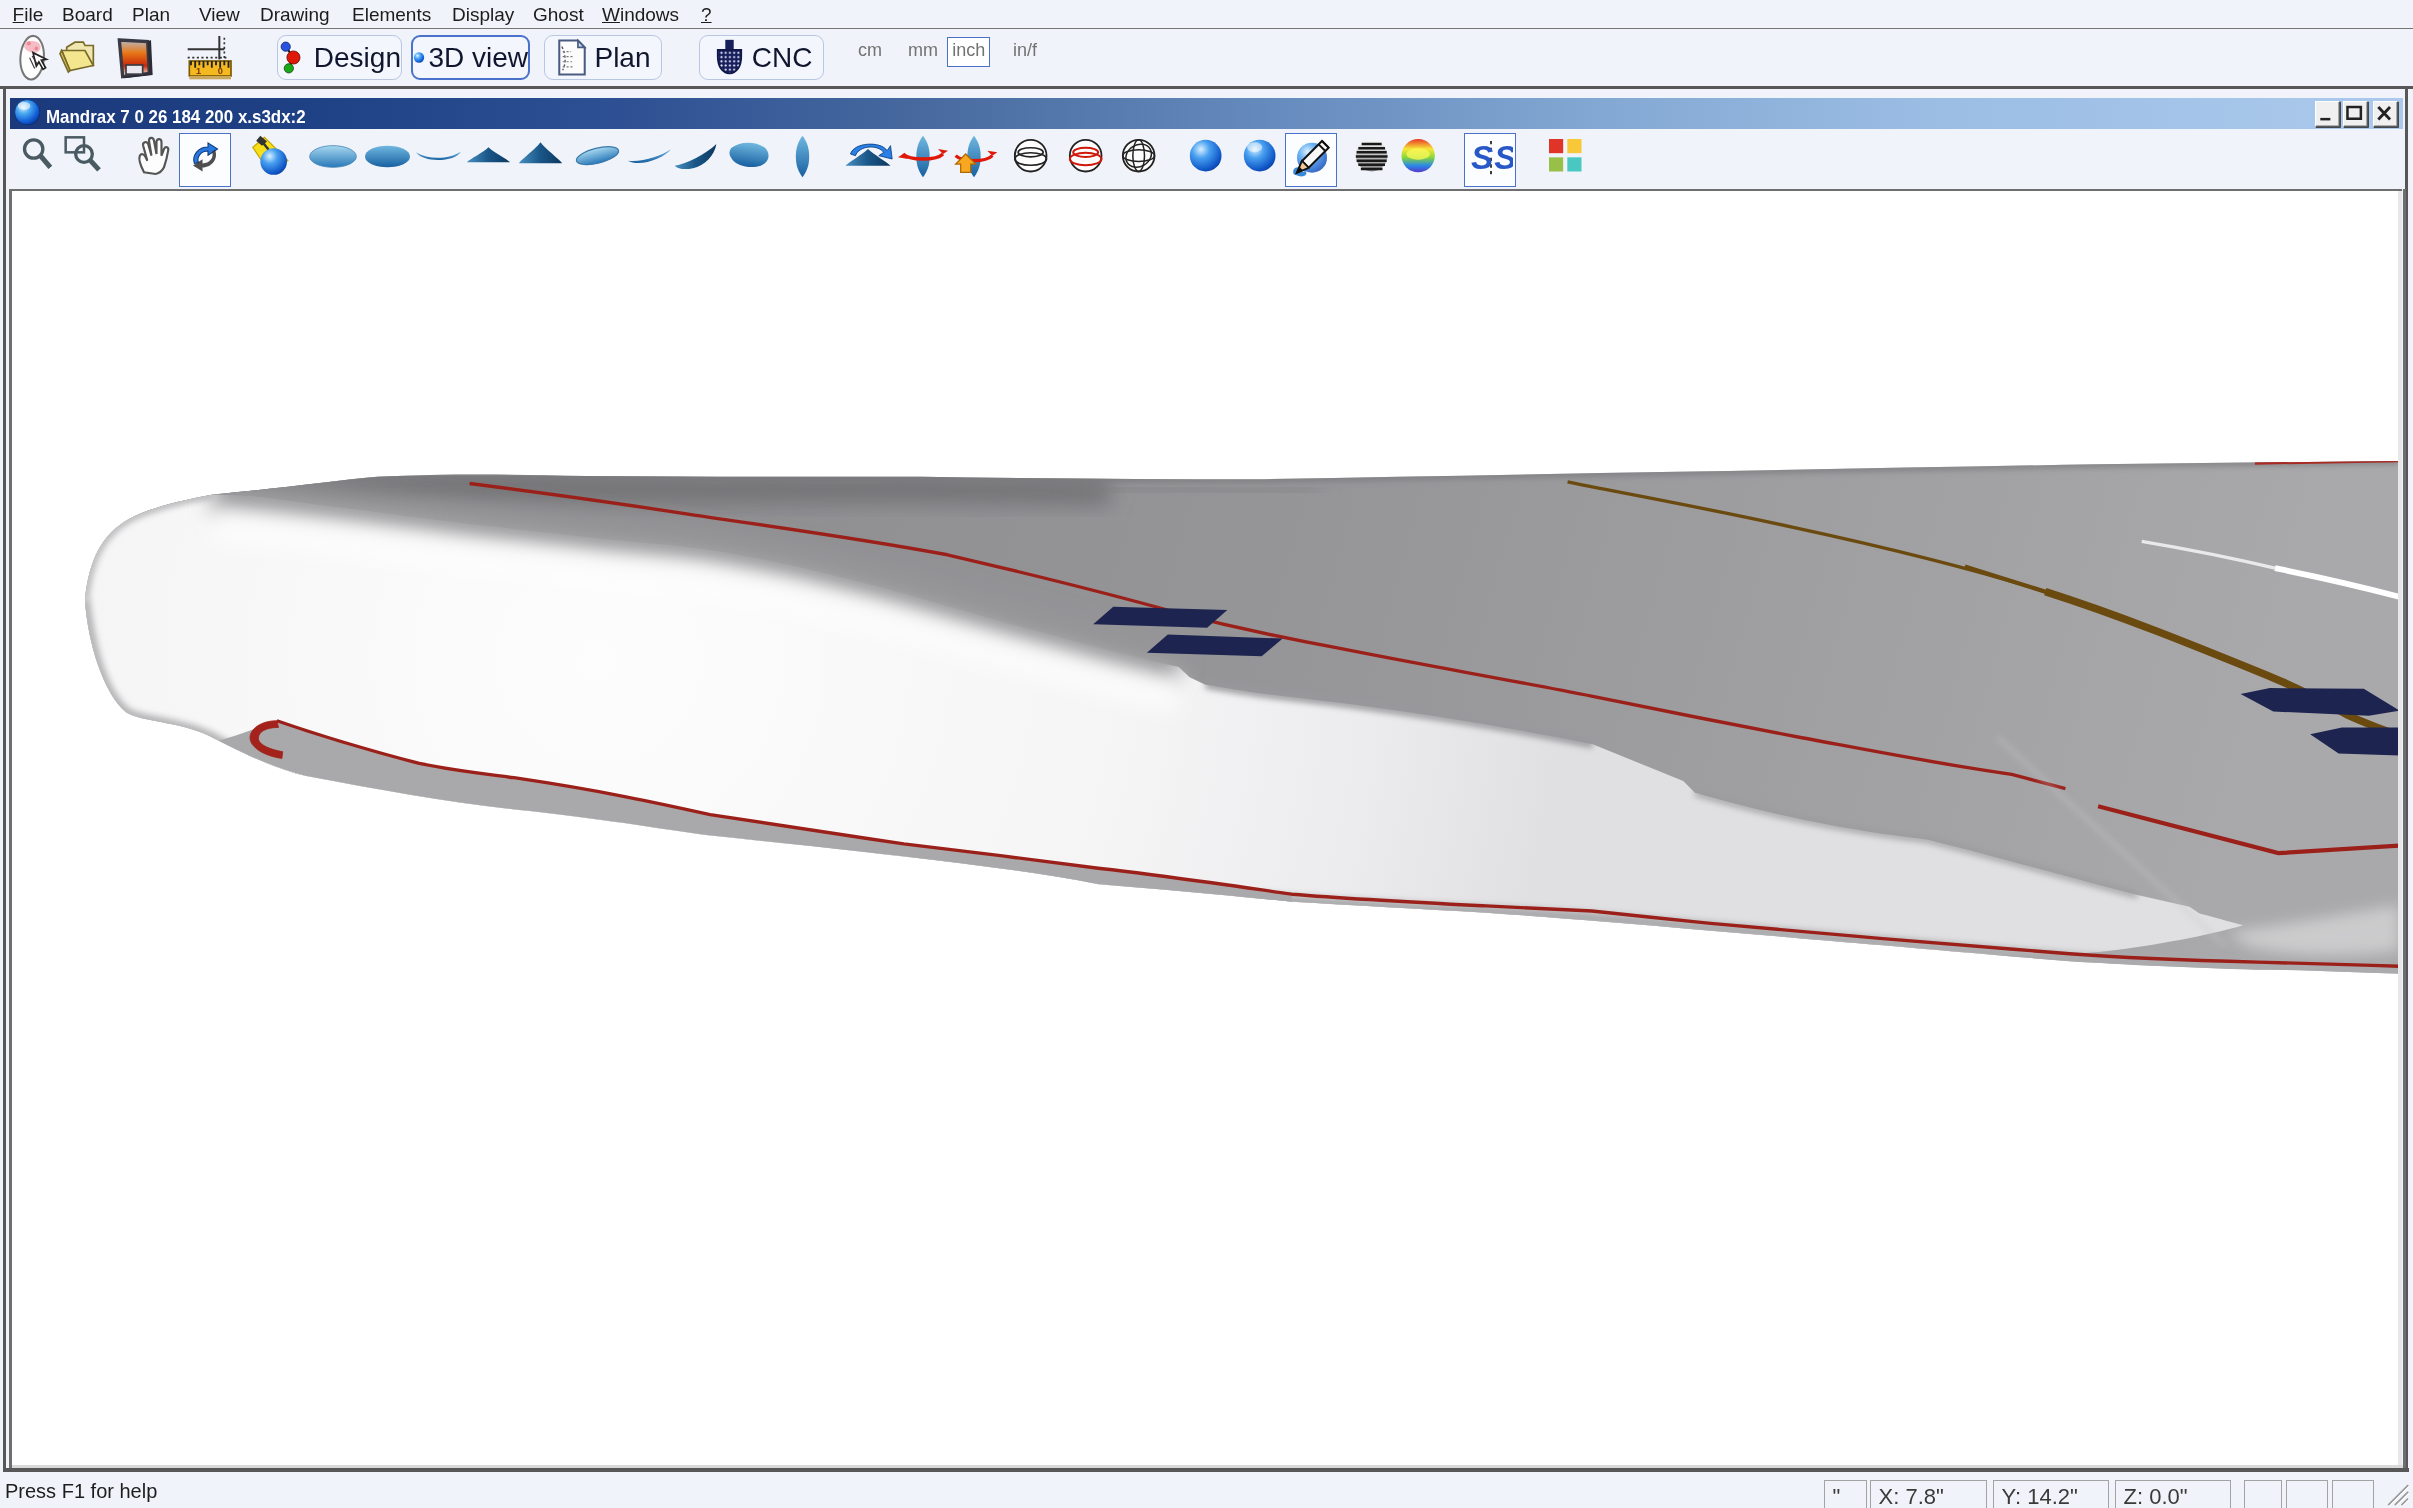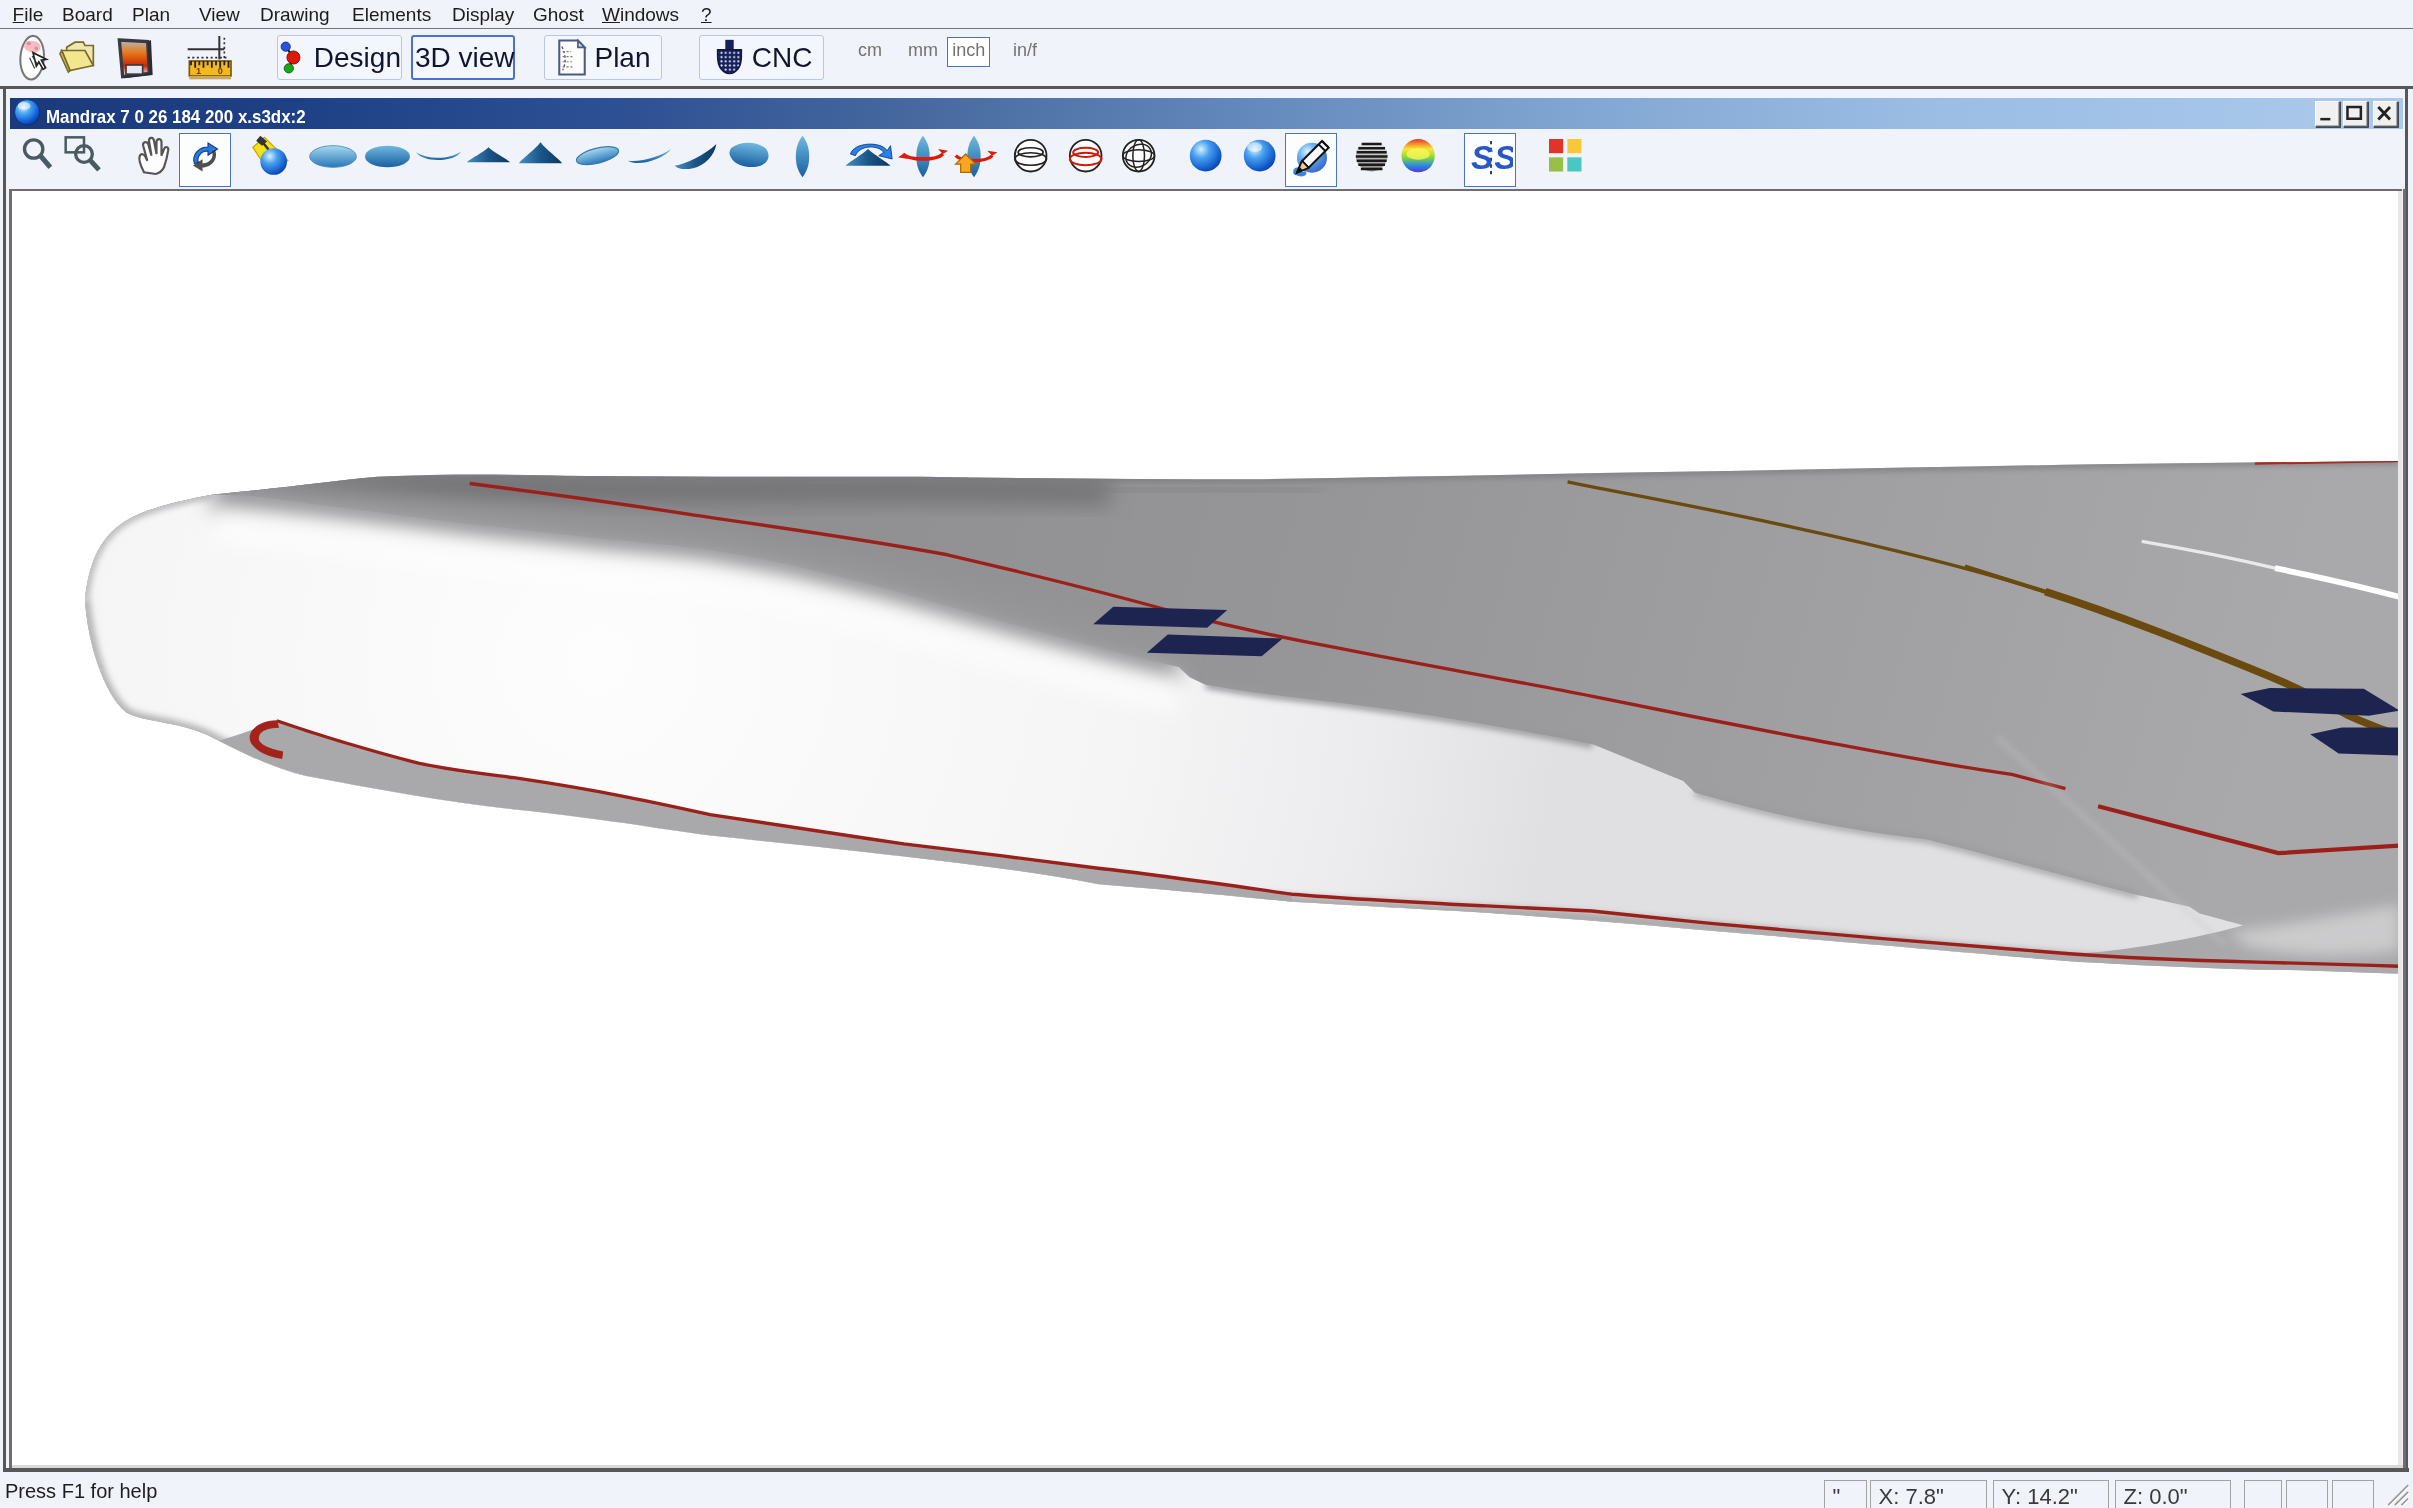--- a/index.html
+++ b/index.html
@@ -4,21 +4,21 @@
 <style>
 html,body{margin:0;padding:0;width:2413px;height:1508px;overflow:hidden;
   font-family:"Liberation Sans",sans-serif;background:#f0f3fa;}
 *{box-sizing:border-box;}
 .abs{position:absolute;}
 #menubar{position:absolute;left:0;top:0;width:2413px;height:29px;background:#f0f3fa;
   border-bottom:1.7px solid #747474;}
 .mi{position:absolute;top:4.2px;font-size:19px;color:#1c1c1c;}
 #toolbar{position:absolute;left:0;top:31px;width:2413px;height:55px;background:#f0f3fa;}
 .tbtn{position:absolute;top:4.2px;height:45px;border:1.7px solid #b9c7e2;background:#f3f6fc;
-  border-radius:3px;display:flex;align-items:center;justify-content:center;
+  border-radius:9px;display:flex;align-items:center;justify-content:center;
   font-size:28px;color:#10162e;white-space:nowrap;}
 .tbtn.sel{border:2.5px solid #4a72cc;}
 .unit{position:absolute;top:9.2px;font-size:18px;color:#737373;}
 #mdiedge{position:absolute;left:0;top:86px;width:2413px;height:3.4px;background:#575757;}
 #cfleft{position:absolute;left:2.5px;top:86px;width:3.4px;height:1386px;background:#575757;}
 #cfright{position:absolute;left:2405px;top:86px;width:3.4px;height:1386px;background:#575757;}
 #cfbottom{position:absolute;left:2.5px;top:1468px;width:2406px;height:4.2px;background:#575757;}
 #titlebar{position:absolute;left:10px;top:98px;width:2393px;height:31px;
   background:linear-gradient(90deg,#1b3a7c 0%,#1e4084 12%,#2d4f93 25%,#47699f 38%,#6489bc 52%,#82a7d2 66%,#9bbde4 80%,#abc9ec 100%);}
 #titletext{position:absolute;left:46px;top:106px;font-size:18.4px;font-weight:bold;color:#ffffff;letter-spacing:0px;transform:scaleX(0.92);transform-origin:left center;}
@@ -92,21 +92,21 @@
 </svg>
   <div class="tbtn" style="left:277px;width:125px;">
       <svg width="35" height="37" viewBox="0 0 42 44" style="margin-right:3.4px;">
 <path d="M10,8 L20,22 L14,36" stroke="#111" stroke-width="2.6" fill="none"></path>
 <circle cx="10" cy="8" r="6" fill="#2a52e0" stroke="#102060" stroke-width="1"></circle>
 <circle cx="20" cy="22" r="8.5" fill="#e01808" stroke="#600808" stroke-width="1"></circle>
 <circle cx="14" cy="36" r="6" fill="#18a818" stroke="#084808" stroke-width="1"></circle>
 </svg>
       <span>Design</span>
     </div>
-  <div class="tbtn sel" style="left:411px;width:104px;">
+  <div class="tbtn sel" style="left:411px;width:119px;">
       <svg width="35" height="35" viewBox="0 0 42 42" style="margin-right:3.4px;">
 <defs>
           <radialGradient id="bsg" cx="0.35" cy="0.32" r="0.8">
 <stop offset="0" stop-color="#e8f6ff"></stop>
             <stop offset="0.3" stop-color="#58b0f8"></stop>
 <stop offset="0.7" stop-color="#1468e0"></stop>
             <stop offset="1" stop-color="#0838a0"></stop>
           </radialGradient>
         </defs>
 <circle cx="21" cy="21" r="18" fill="url(#bsg)"></circle>

